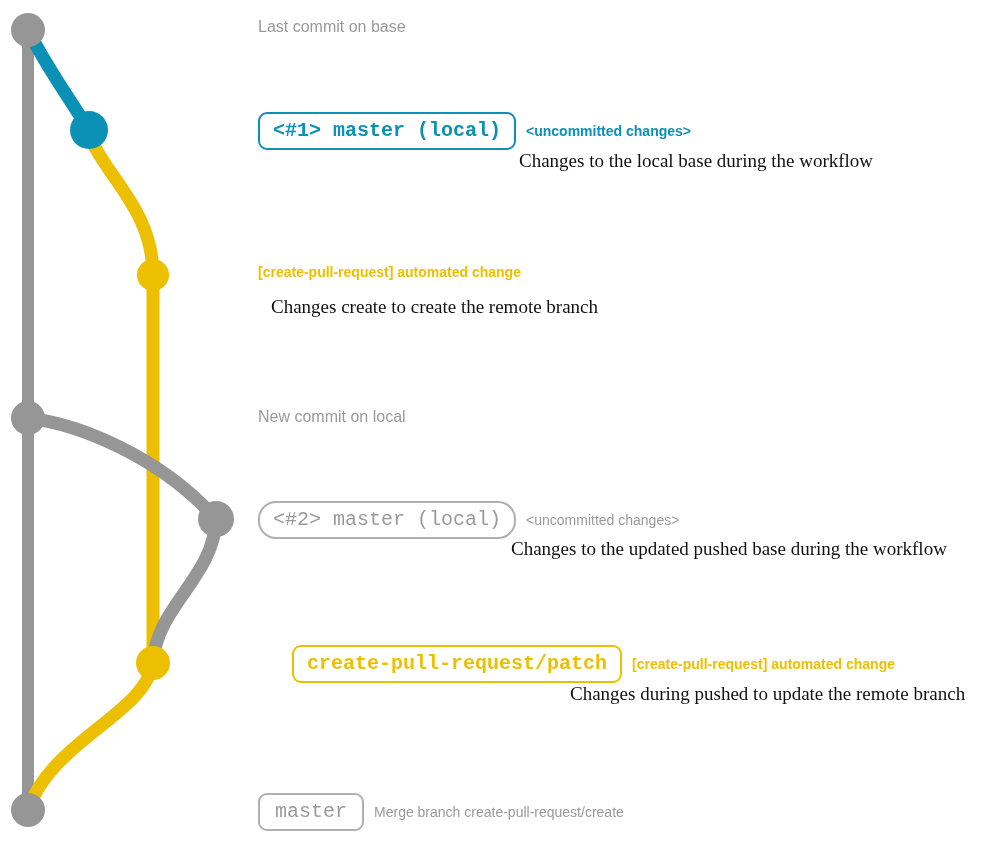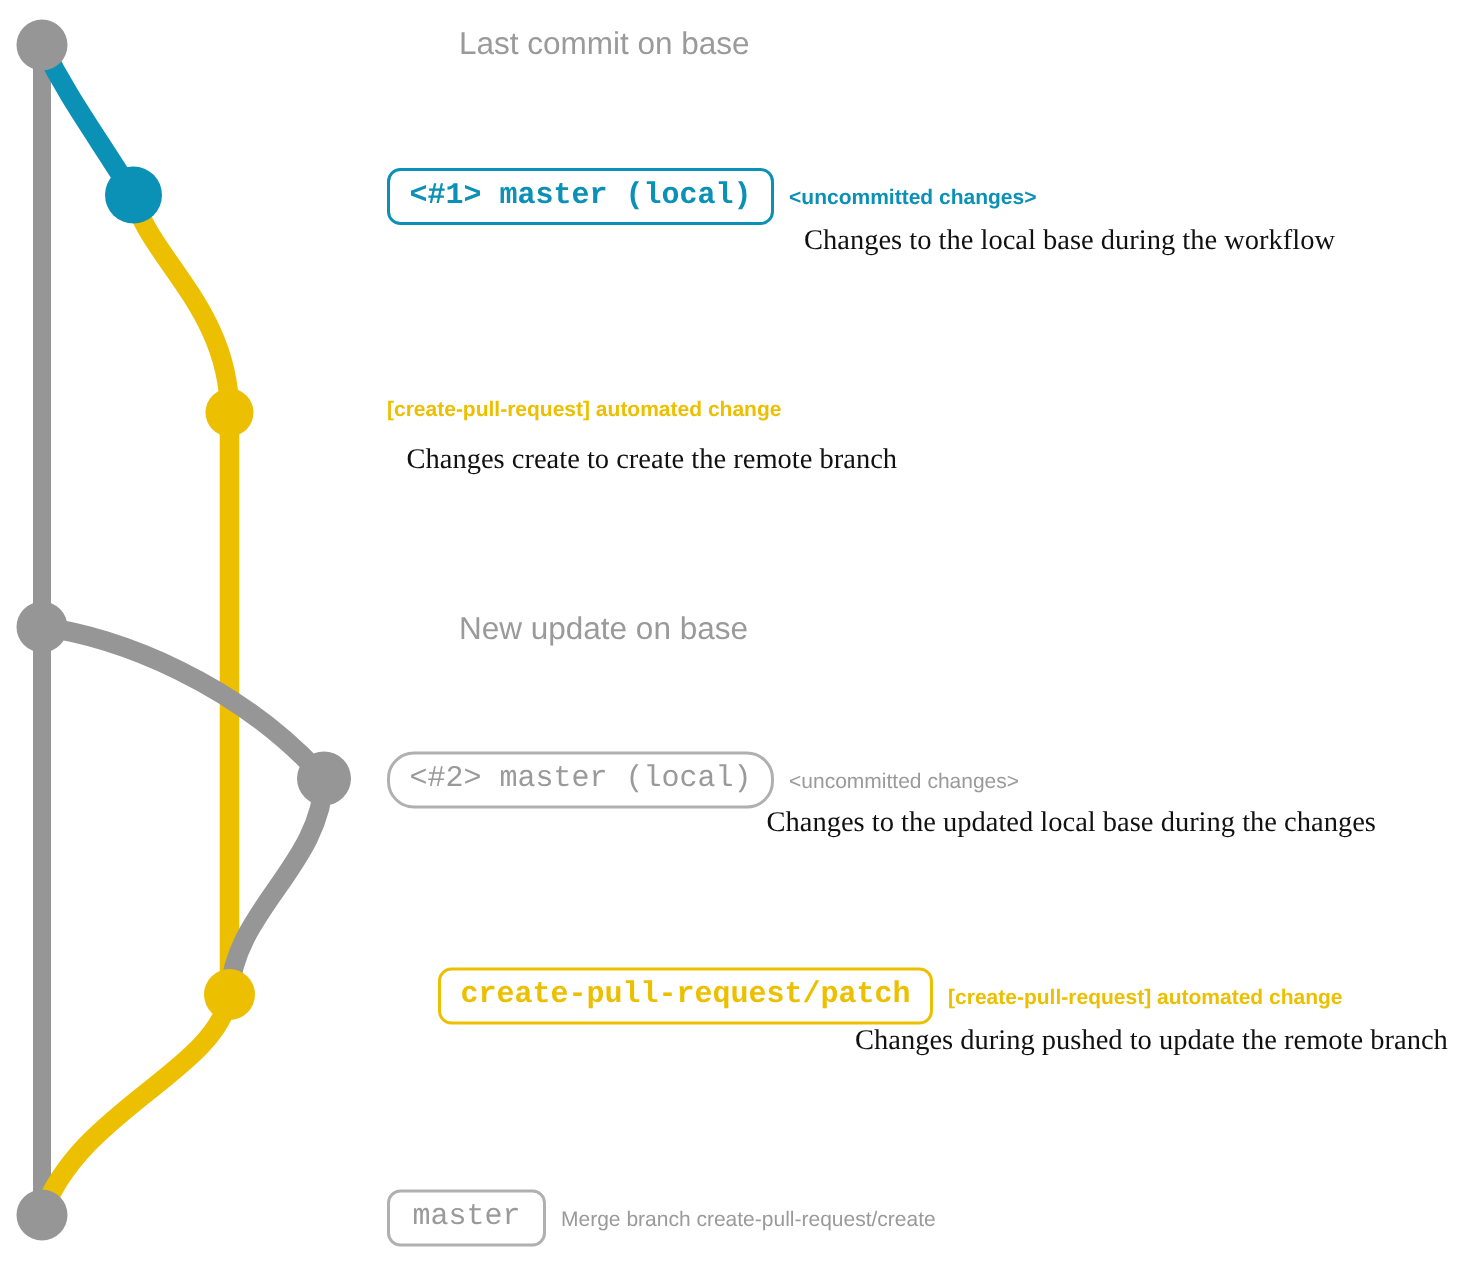--- a/index.html
+++ b/index.html
@@ -68,24 +68,23 @@
   }
   .subject {
     font-size: 14px;
     line-height: 1.15;
   }
   .subject-blue { color: #0b90b6; font-weight: bold; }
   .subject-gray { color: #9a9a9a; font-weight: normal; }
   .subject-yellow { color: #ecc000; font-weight: bold; }
   .heading-gray {
     position: absolute;
-    font-size: 21px;
+    font-size: 16px;
     color: #9a9a9a;
     white-space: nowrap;
-    margin-left: 48px;
   }
   .desc {
     position: absolute;
     font-family: "Liberation Serif", serif;
     font-size: 19px;
     color: #111111;
     white-space: nowrap;
   }
 </style>
 </head>
@@ -117,34 +116,34 @@
     <circle cx="153" cy="663" r="17" fill="#ecc000"></circle>
     <circle cx="28" cy="810" r="17" fill="#969696"></circle>
   </svg>
 
   <div class="heading-gray" style="left:258px; top:18px;">Last commit on base</div>
 
   <div class="row" style="left:258px; top:112px;">
     <span class="pill pill-blue">&lt;#1&gt; master (local)</span>
     <span class="subject subject-blue">&lt;uncommitted changes&gt;</span>
   </div>
-  <div class="desc" style="left:536px; top:150px;">Changes to the local base during the workflow</div>
+  <div class="desc" style="left:519px; top:150px;">Changes to the local base during the workflow</div>
 
   <div class="row" style="left:258px; top:264px;">
     <span class="subject subject-yellow">[create-pull-request] automated change</span>
   </div>
   <div class="desc" style="left:271px; top:296px;">Changes create to create the remote branch</div>
 
-  <div class="heading-gray" style="left:258px; top:408px;">New update on base</div>
+  <div class="heading-gray" style="left:258px; top:408px;">New commit on local</div>
 
   <div class="row" style="left:258px; top:501px;">
     <span class="pill pill-gray">&lt;#2&gt; master (local)</span>
     <span class="subject subject-gray">&lt;uncommitted changes&gt;</span>
   </div>
-  <div class="desc" style="left:511px; top:538px;">Changes to the updated local base during the changes</div>
+  <div class="desc" style="left:511px; top:538px;">Changes to the updated pushed base during the workflow</div>
 
   <div class="row" style="left:258px; top:645px;padding-left:34px;">
     <span class="pill pill-yellow">create-pull-request/patch</span>
     <span class="subject subject-yellow">[create-pull-request] automated change</span>
   </div>
   <div class="desc" style="left:570px; top:683px;">Changes during pushed to update the remote branch</div>
 
   <div class="row" style="left:258px; top:793px;">
     <span class="pill pill-master">master</span>
     <span class="subject subject-gray">Merge branch create-pull-request/create</span>

